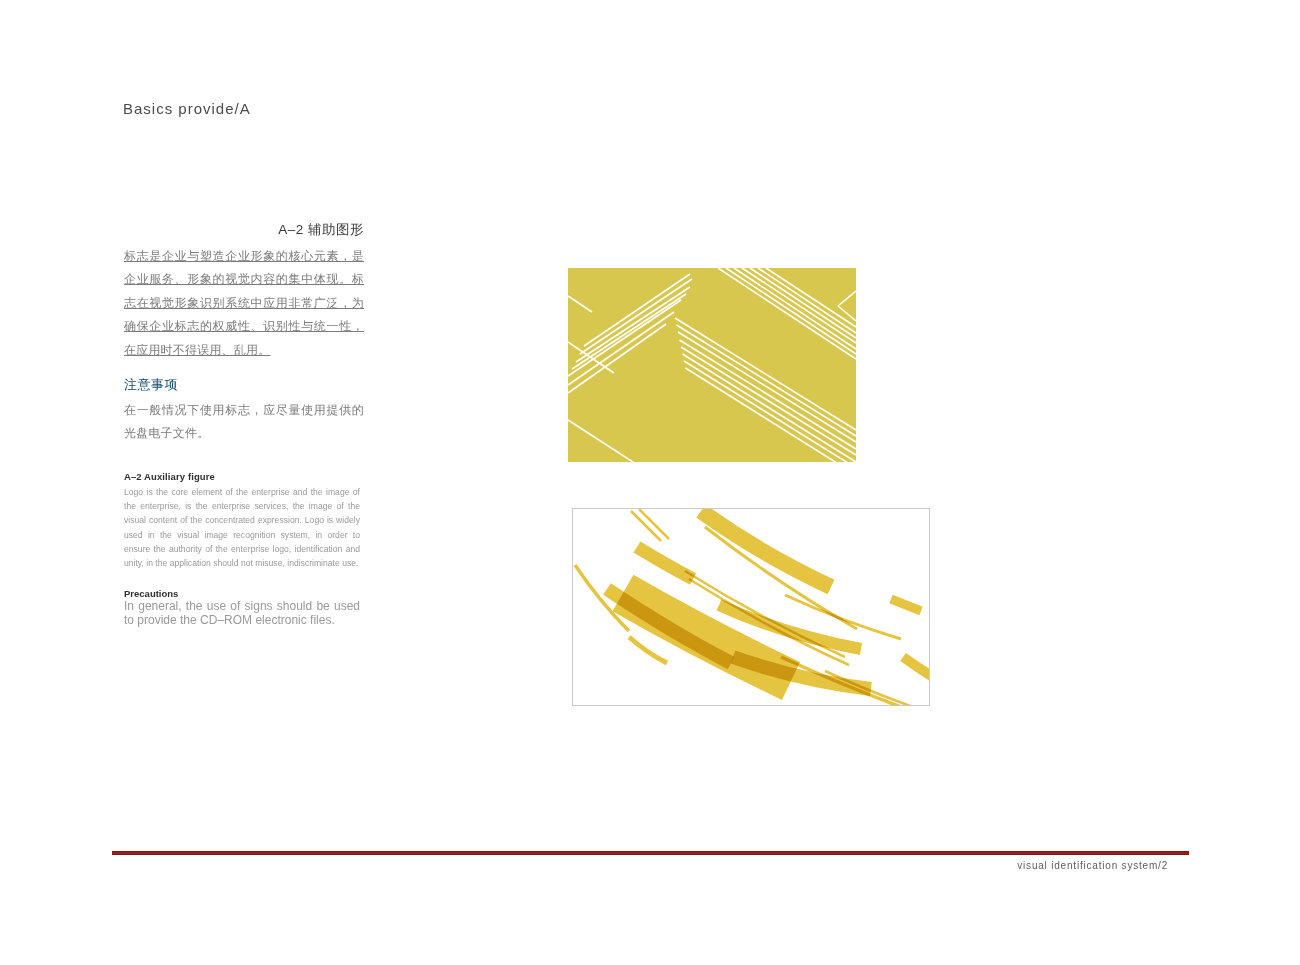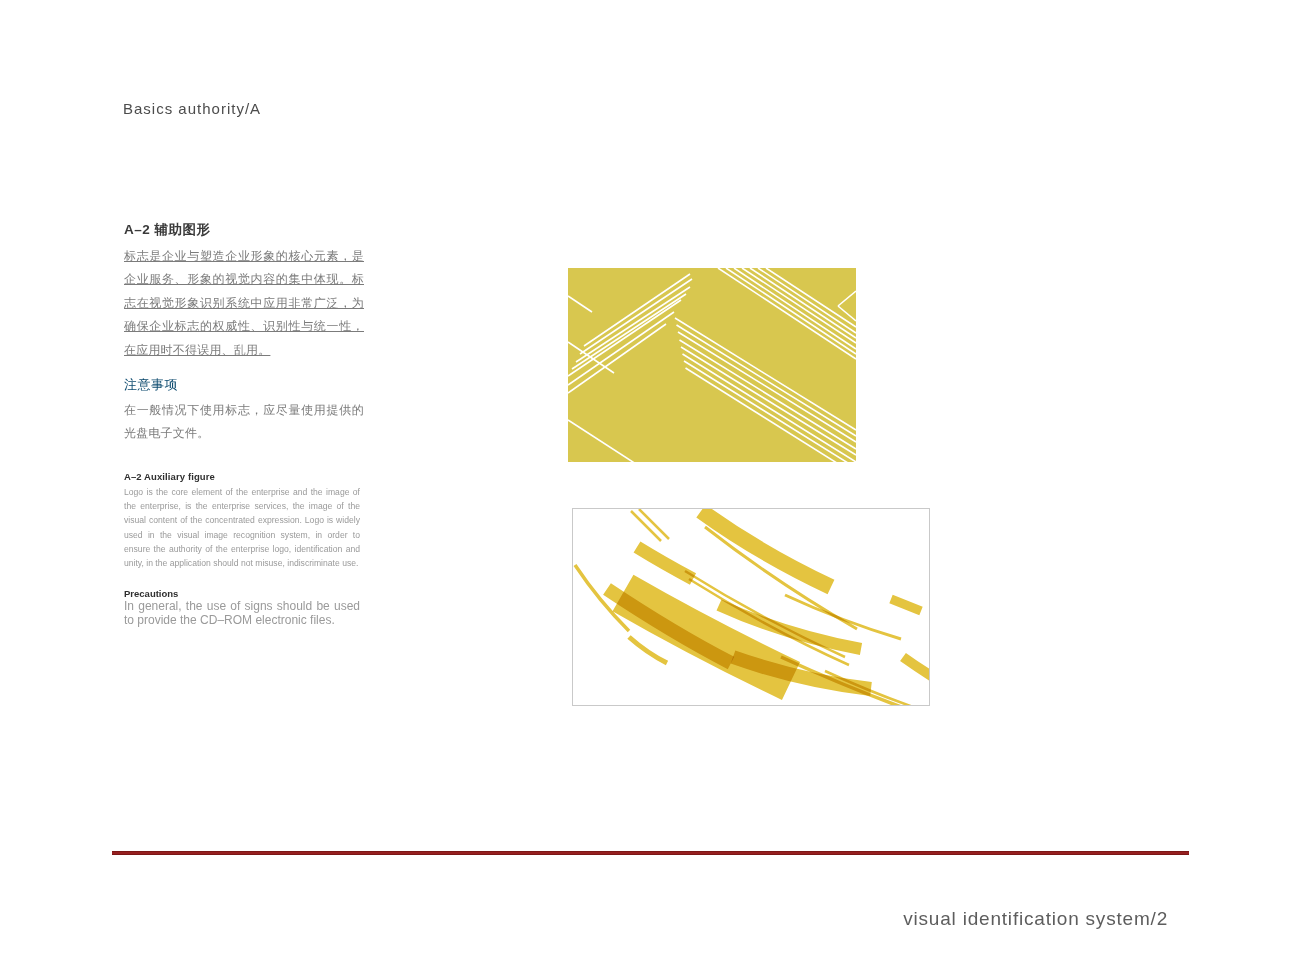--- a/index.html
+++ b/index.html
@@ -7,21 +7,21 @@
     width:1300px;height:965px;position:relative;overflow:hidden;
     font-family:"Liberation Sans","DejaVu Sans",sans-serif;
   }
   .abs{position:absolute;}
   
   .page-header{
     left:123px;top:100px;font-size:15px;letter-spacing:1px;color:#4c4c4c;font-weight:500;
   }
   
   .col{left:124px;width:240px;}
-  .zh-title{top:221px;font-size:13.5px;color:#3a3a3a;font-weight:700;letter-spacing:.5px;}
+  .zh-title{top:221px;font-size:13.5px;color:#3a3a3a;font-weight:400;letter-spacing:.5px;text-align:right;}
   .zh-body{top:245px;font-size:12px;line-height:23.4px;color:#7b7b7b;text-align:justify;letter-spacing:.2px;text-decoration:underline;}
   .zh-note-title{top:376px;font-size:13px;color:#0c4a6e;font-weight:500;letter-spacing:.5px;}
   .zh-note-body{top:399px;font-size:12px;line-height:23.4px;color:#7b7b7b;text-align:justify;letter-spacing:.2px;}
   .en-title{top:471px;font-size:9.5px;color:#2f2f2f;font-weight:bold;letter-spacing:.1px;}
   .en-body{top:485px;width:236px;font-size:8.6px;line-height:14.2px;color:#9a9a9a;text-align:justify;}
   .en-body{text-align-last:left;}
   .en-note-title{top:588px;font-size:9.5px;color:#2f2f2f;font-weight:bold;}
   .en-note-body{top:599px;width:236px;font-size:12px;line-height:14.2px;color:#9a9a9a;text-align:justify;}
   
   .graphic-top{left:568px;top:268px;width:288px;height:194px;}
@@ -33,27 +33,27 @@
   svg .bg{fill:var(--pattern-bg,#d8c74f);}
   svg .stripe{stroke:var(--stripe-white,#ffffff);stroke-width:1.6;fill:none;}
   svg .band{stroke:var(--band-yellow,#e3c33c);fill:none;mix-blend-mode:multiply;}
   
   .footer-rule{
     left:112px;top:851px;width:1077px;height:4px;
     background:linear-gradient(to bottom,#6f1212,#a32424 50%,#6f1212);
   }
   .footer-text{
     left:850px;top:860px;width:318px;text-align:right;
-    font-size:19px;letter-spacing:.8px;color:#5d5d5d;font-weight:500;margin-top:48px;
+    font-size:10px;letter-spacing:.8px;color:#5d5d5d;font-weight:500;
   }
 </style>
 </head>
 <body>
 
-<div class="abs page-header">Basics authority/A</div>
+<div class="abs page-header">Basics provide/A</div>
 
 <div class="abs col zh-title">A–2 辅助图形</div>
 <div class="abs col zh-body">标志是企业与塑造企业形象的核心元素，是企业服务、形象的视觉内容的集中体现。标志在视觉形象识别系统中应用非常广泛，为确保企业标志的权威性、识别性与统一性，在应用时不得误用、乱用。</div>
 <div class="abs col zh-note-title">注意事项</div>
 <div class="abs col zh-note-body">在一般情况下使用标志，应尽量使用提供的光盘电子文件。</div>
 
 <div class="abs col en-title">A–2 Auxiliary figure</div>
 <div class="abs col en-body">Logo is the core element of the enterprise and the image of the enterprise, is the enterprise services, the image of the visual content of the concentrated expression. Logo is widely used in the visual image recognition system, in order to ensure the authority of the enterprise logo, identification and unity, in the application should not misuse, indiscriminate use.</div>
 <div class="abs col en-note-title">Precautions</div>
 <div class="abs col en-note-body">In general, the use of signs should be used to provide the CD–ROM electronic files.</div>

